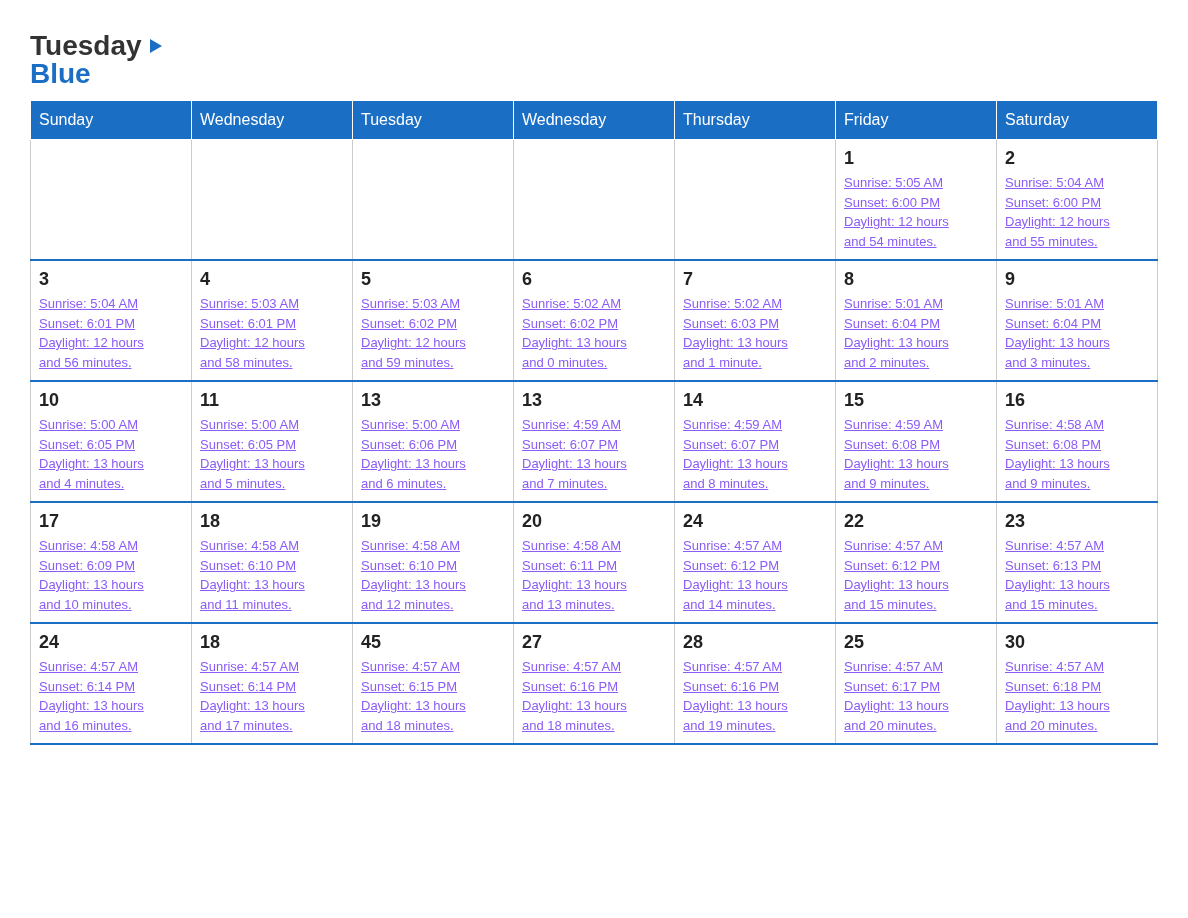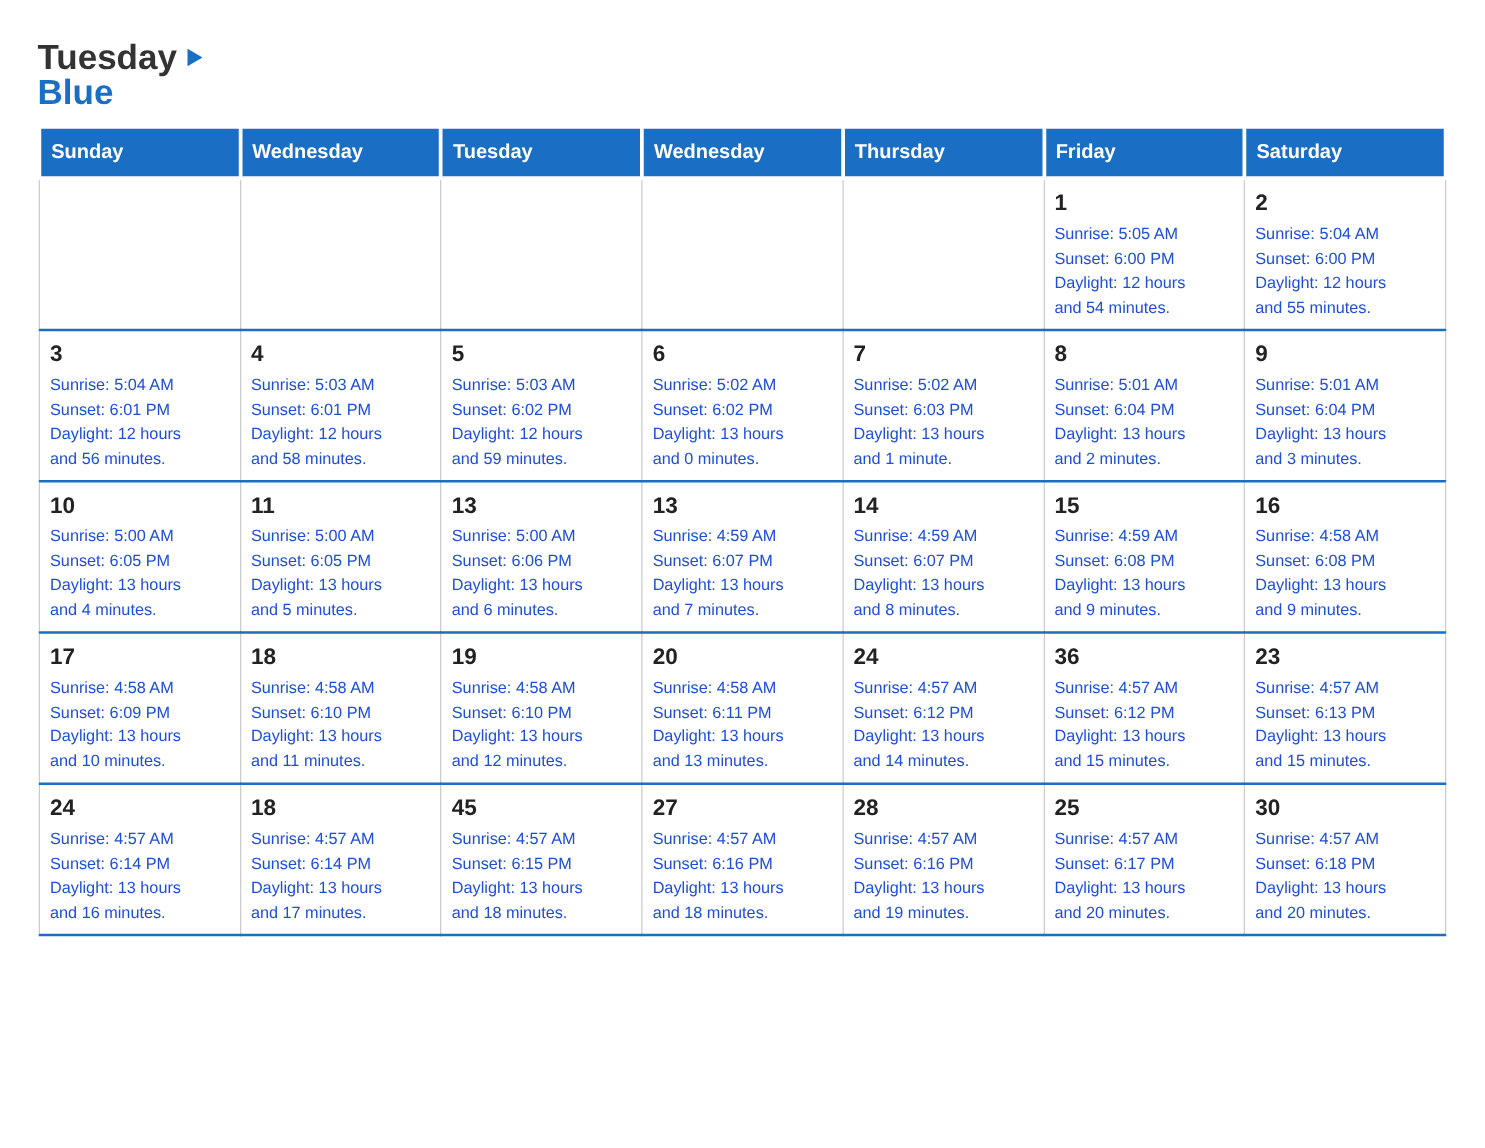--- a/index.html
+++ b/index.html
@@ -39,24 +39,24 @@
       width: 100%;
       border-collapse: collapse;
       margin-top: 10px;
     }
     .calendar thead tr {
       background-color: #1a6fc4;
     }
     .calendar thead th {
       color: #fff;
       font-size: 16px;
-      font-weight: bold;
+      font-weight: normal;
       padding: 10px 8px;
       text-align: left;
-      border: 3px solid #ffffff;
+      border: 1px solid #ffffff;
     }
     .calendar tbody tr {
       border-bottom: 2px solid #1a6fc4;
     }
     .calendar tbody td {
       vertical-align: top;
       padding: 8px 8px;
       border: 1px solid #ccc;
       font-size: 13px;
       color: #333;
@@ -65,22 +65,23 @@
     }
     .day-number {
       font-size: 18px;
       font-weight: bold;
       color: #222;
       display: block;
       margin-bottom: 4px;
     }
     .day-info {
       font-size: 13px;
-      color: #1d4ed8;
+      color: #8b5cf6;
       line-height: 1.5;
+      text-decoration: underline;
     }
     .empty-cell {
       background: #fff;
     }
     .logo-wrapper {
       display: flex;
       align-items: center;
     }
   </style>
 </head>
@@ -207,21 +208,21 @@
         </td>
         <td>
           <span class="day-number">20</span>
           <div class="day-info">Sunrise: 4:58 AM<br>Sunset: 6:11 PM<br>Daylight: 13 hours<br>and 13 minutes.</div>
         </td>
         <td>
           <span class="day-number">24</span>
           <div class="day-info">Sunrise: 4:57 AM<br>Sunset: 6:12 PM<br>Daylight: 13 hours<br>and 14 minutes.</div>
         </td>
         <td>
-          <span class="day-number">36</span>
+          <span class="day-number">22</span>
           <div class="day-info">Sunrise: 4:57 AM<br>Sunset: 6:12 PM<br>Daylight: 13 hours<br>and 15 minutes.</div>
         </td>
         <td>
           <span class="day-number">23</span>
           <div class="day-info">Sunrise: 4:57 AM<br>Sunset: 6:13 PM<br>Daylight: 13 hours<br>and 15 minutes.</div>
         </td>
       </tr>
       <tr>
         <td>
           <span class="day-number">24</span>

